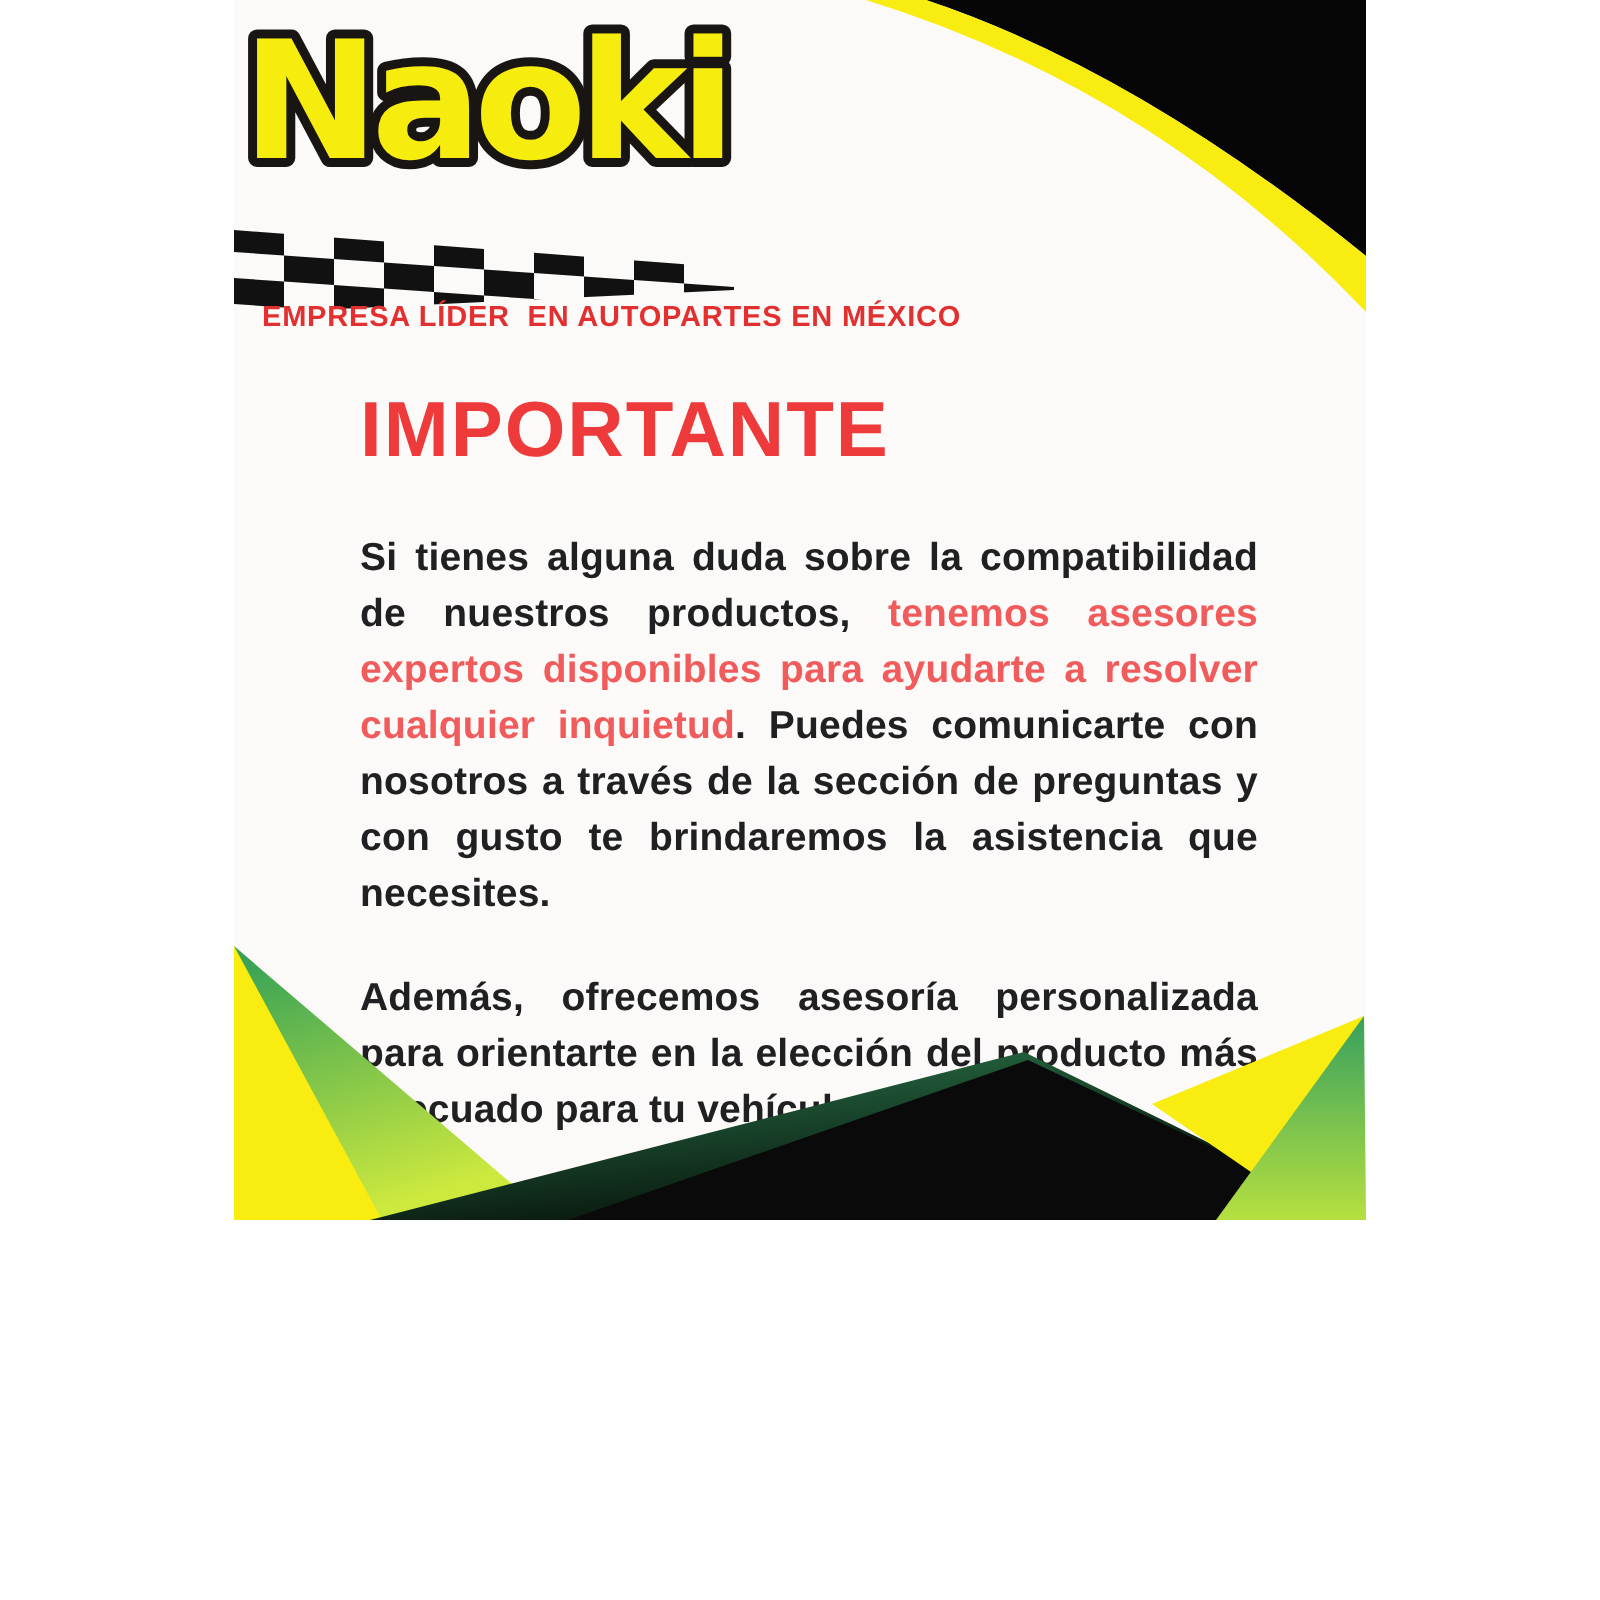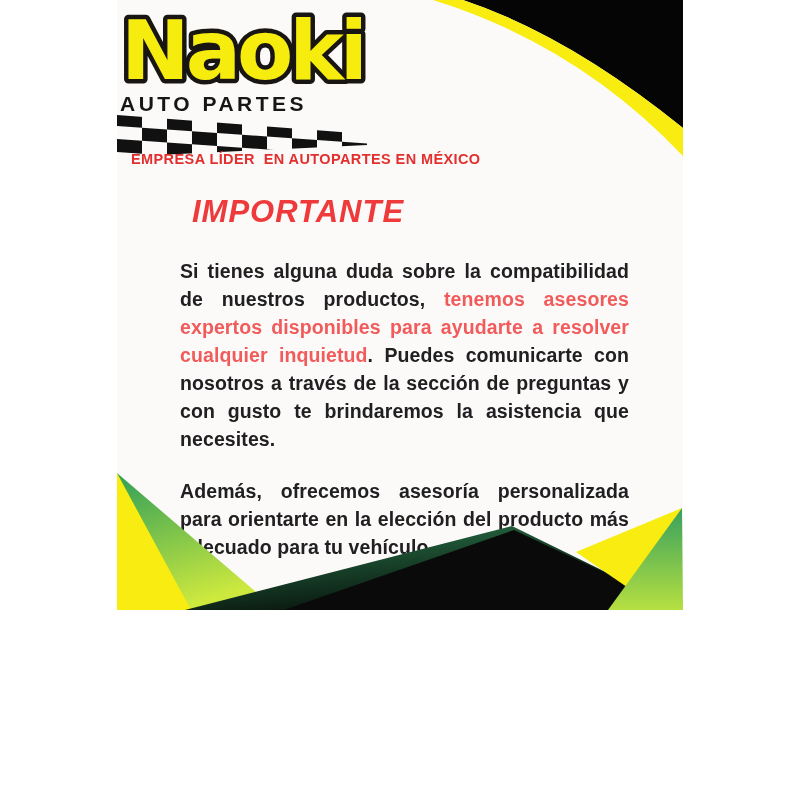--- a/index.html
+++ b/index.html
@@ -32,24 +32,23 @@
   .tagline {
     position: absolute; left: 14px; top: 151px;
     font-size: 14.5px; font-weight: 700; letter-spacing: 0.4px;
     color: #e23030; white-space: pre;
   }
   
   .notice {
     position: absolute; left: 63px; top: 194px; width: 449px;
   }
   .notice-title {
-    margin: 0 0 27px 12px;
-    font-size: 31px; font-weight: 700; letter-spacing: 1px;
+    margin: 0 0 27px 0;
+    font-size: 39px; font-weight: 700; letter-spacing: 1px;
     color: #ee3a3a;
-    font-style: italic;
   }
   .notice p {
     margin: 0 0 24px 0;
     font-size: 19.5px; line-height: 28px; font-weight: 700;
     letter-spacing: 0.1px;
     color: #202022;
     text-align: justify;
   }
   .red-highlight { color: #f15b5b; }
   
@@ -63,21 +62,20 @@
 
   <svg class="corner-tr" width="255" height="175" viewBox="0 0 255 175">
     <path d="M 255 0 L 35 0 Q 140 35 255 128 Z" fill="#050505"></path>
     <path d="M 35 0 Q 140 35 255 128 L 255 156 Q 150 45 5 0 Z" fill="#f8ec10"></path>
   </svg>
 
   <div class="brand">
     <svg class="logo-svg" width="336" height="98" viewBox="0 0 336 98">
       <text x="8" y="77" font-family="DejaVu Sans, sans-serif" font-size="82" font-weight="bold" letter-spacing="-4" fill="#f6ec0e" stroke="#181513" stroke-width="9" stroke-linejoin="round" paint-order="stroke">Naoki</text>
     </svg>
-    <div class="auto-partes">AUTO PARTES</div>
 
     <svg class="flag-svg" width="250" height="46" viewBox="0 0 250 46">
       <defs>
         <clipPath id="flagclip">
           <path d="M0 2 L250 21 L250 32 L0 44 Z"></path>
         </clipPath>
       </defs>
       <g clip-path="url(#flagclip)">
         <g transform="skewY(4)">
           <rect x="0" y="0" width="25" height="13" fill="#111"></rect>

